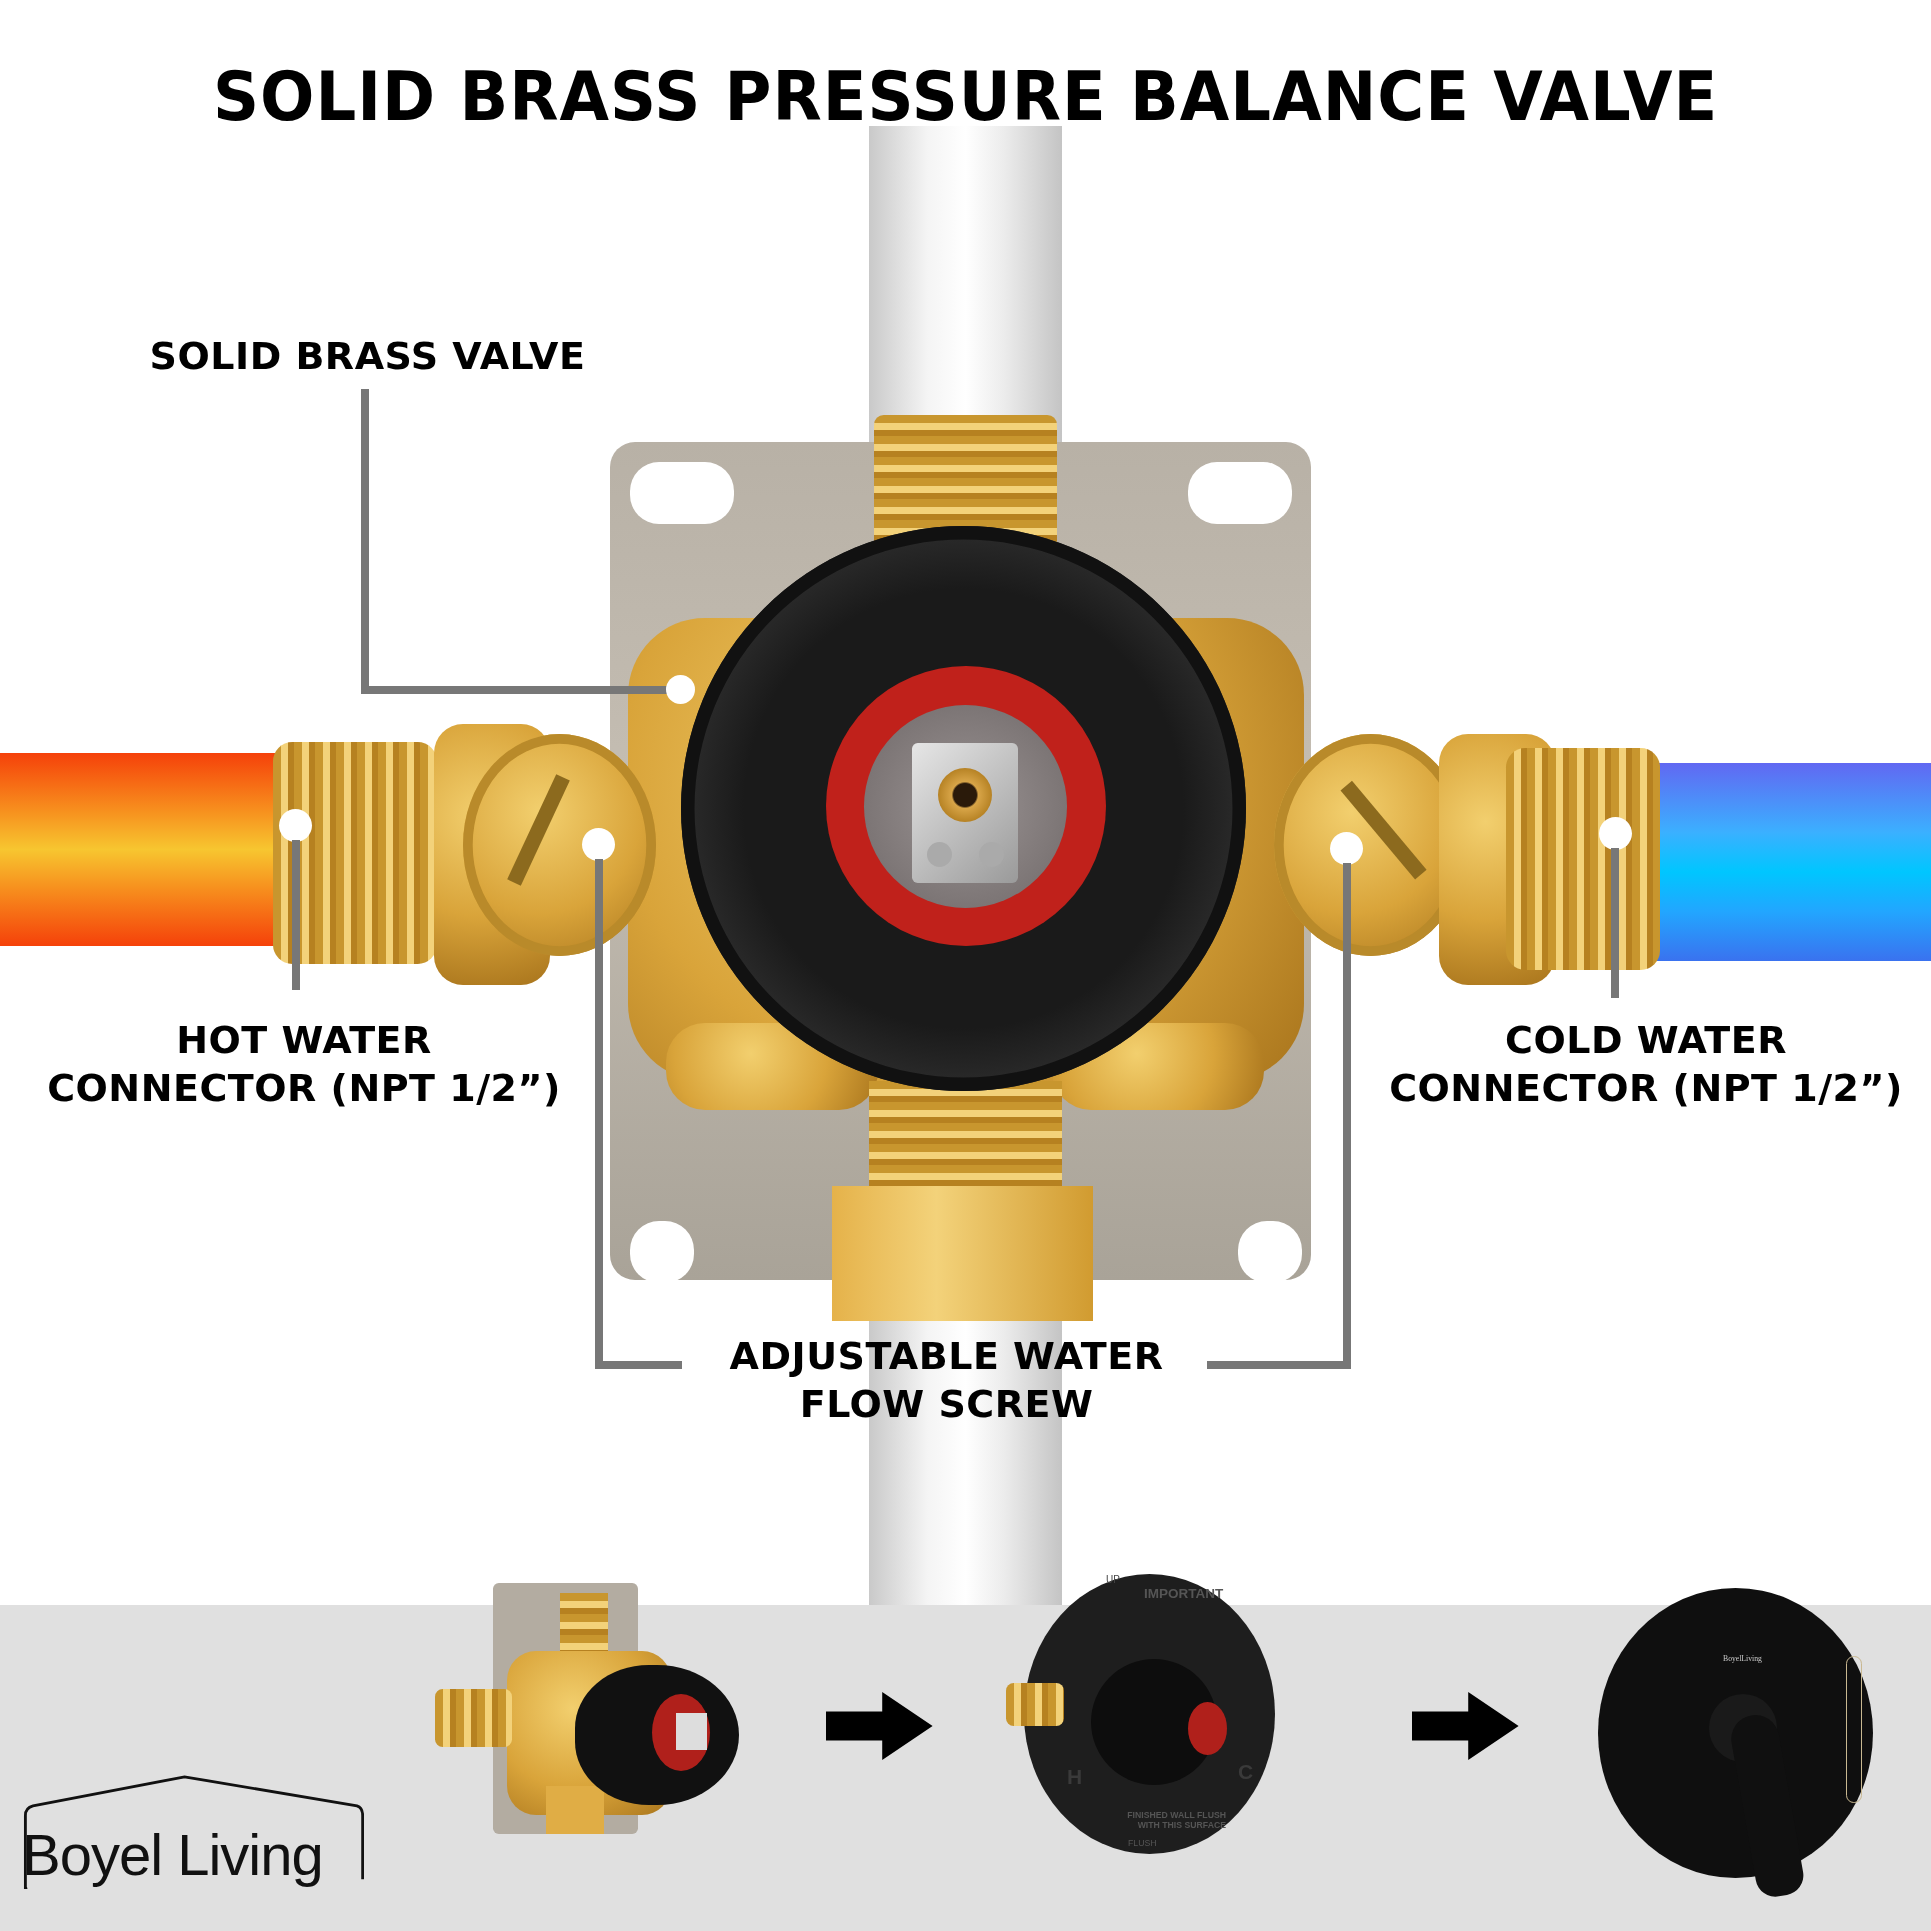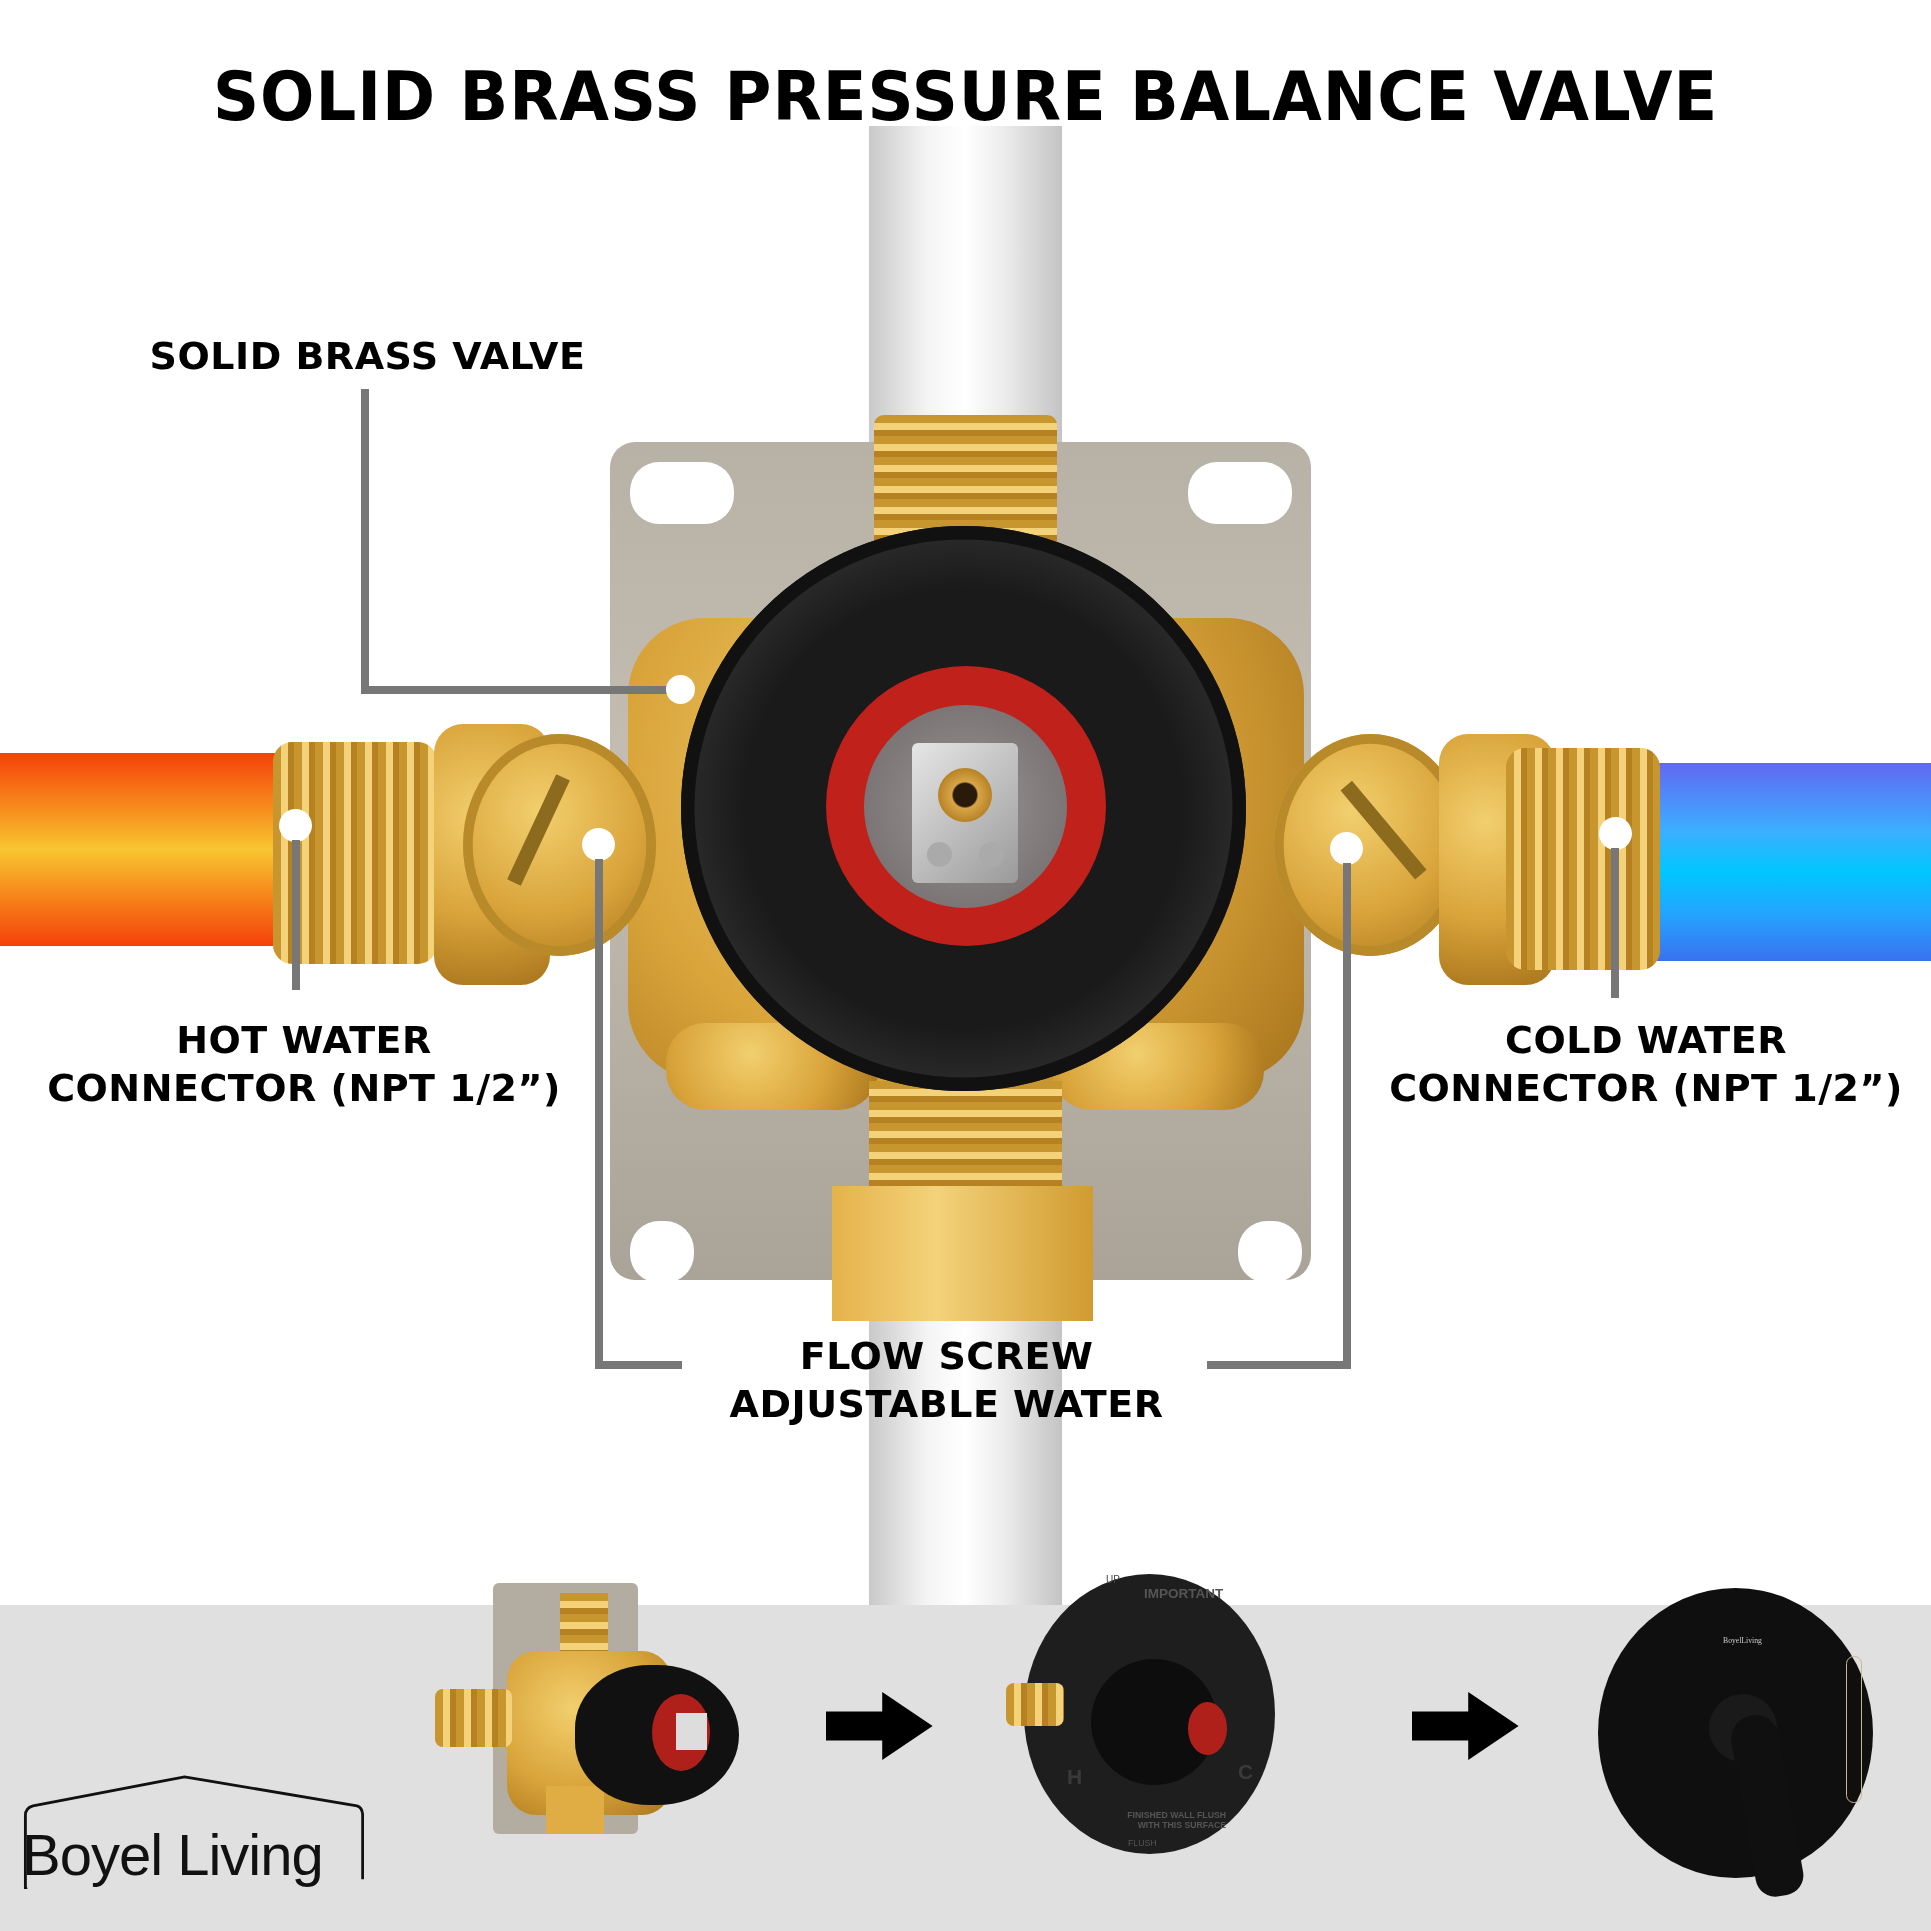--- a/index.html
+++ b/index.html
@@ -89,22 +89,22 @@
   <div>CONNECTOR (NPT 1/2”)</div>
 </div>
 
 <div class="abs dot" style="left:582px;top:828px;width:33px;height:33px;"></div>
 <div class="abs line" style="left:595px;top:859px;width:7.7px;height:510px;"></div>
 <div class="abs line" style="left:595px;top:1361px;width:87px;height:7.7px;"></div>
 <div class="abs dot" style="left:1330px;top:832px;width:33px;height:33px;"></div>
 <div class="abs line" style="left:1343px;top:863px;width:7.7px;height:506px;"></div>
 <div class="abs line" style="left:1207px;top:1361px;width:144px;height:7.7px;"></div>
 <div class="abs label" style="left:676px;top:1332px;width:541px;">
+  <div>ADJUSTABLE WATER</div>
   <div>FLOW SCREW</div>
-  <div>ADJUSTABLE WATER</div>
 </div>
 
 <div class="abs bottom-band"></div>
 
 <div class="abs" style="left:430px;top:1583px;width:328px;height:290px;">
   <div class="abs" style="left:63px;top:0;width:145px;height:251px;background:#b3aca1;border-radius:5.8px;"></div>
   <div class="abs threadv" style="left:130px;top:9.7px;width:48px;height:58px;"></div>
   <div class="abs brass" style="left:77px;top:68px;width:164px;height:164px;border-radius:29px;"></div>
   <div class="abs thread" style="left:4.8px;top:106px;width:77px;height:58px;border-radius:7.7px;"></div>
   <div class="abs" style="left:116px;top:203px;width:58px;height:48px;background:#e0ad45;"></div>
@@ -132,21 +132,21 @@
   </div>
   <div class="abs" style="left:114px;top:266px;font-size:8.7px;color:#555;">FLUSH</div>
 </div>
 
 <svg class="abs arrow" style="left:1412px;top:1692px;" viewBox="0 0 130 70">
   <polygon points="0,20 58,20 58,0 110,35 58,70 58,50 0,50" fill="#000"></polygon>
 </svg>
 
 <div class="abs" style="left:1593px;top:1588px;width:290px;height:319px;">
   <div class="abs thumb-cap" style="left:4.8px;top:0;width:275px;height:290px;background:#0f0f0f;"></div>
-  <div class="abs" style="left:130px;top:48px;font-size:7.7px;color:#ccc;font-family:'Liberation Serif',serif;">BoyelLiving</div>
+  <div class="abs" style="left:130px;top:66px;font-size:7.7px;color:#ccc;font-family:'Liberation Serif',serif;">BoyelLiving</div>
   <div class="abs" style="left:116px;top:106px;width:68px;height:68px;border-radius:50%;background:#1a1a1a;"></div>
   <div class="abs" style="left:150px;top:126px;width:48px;height:183px;background:#101010;border-radius:29px 29px 24px 24px;transform:rotate(-10deg);"></div>
   <div class="abs" style="left:253px;top:68px;width:13.5px;height:145px;border:1px solid #c9b891;border-radius:7.7px;"></div>
 </div>
 
 <svg class="abs logo-box" viewBox="0 0 362 120">
   <path d="M 12 120 L 12 44 Q 12 36 20 34 L 180 4 L 362 34 Q 368 36 368 44 L 368 110" fill="none" stroke="#111" stroke-width="3" transform="scale(0.98,1)"></path>
   <path d="M 12 118 Q 12 124 20 124 L 118 124" fill="none" stroke="#111" stroke-width="3"></path>
 </svg>
 <div class="abs logo-text">Boyel Living</div>

